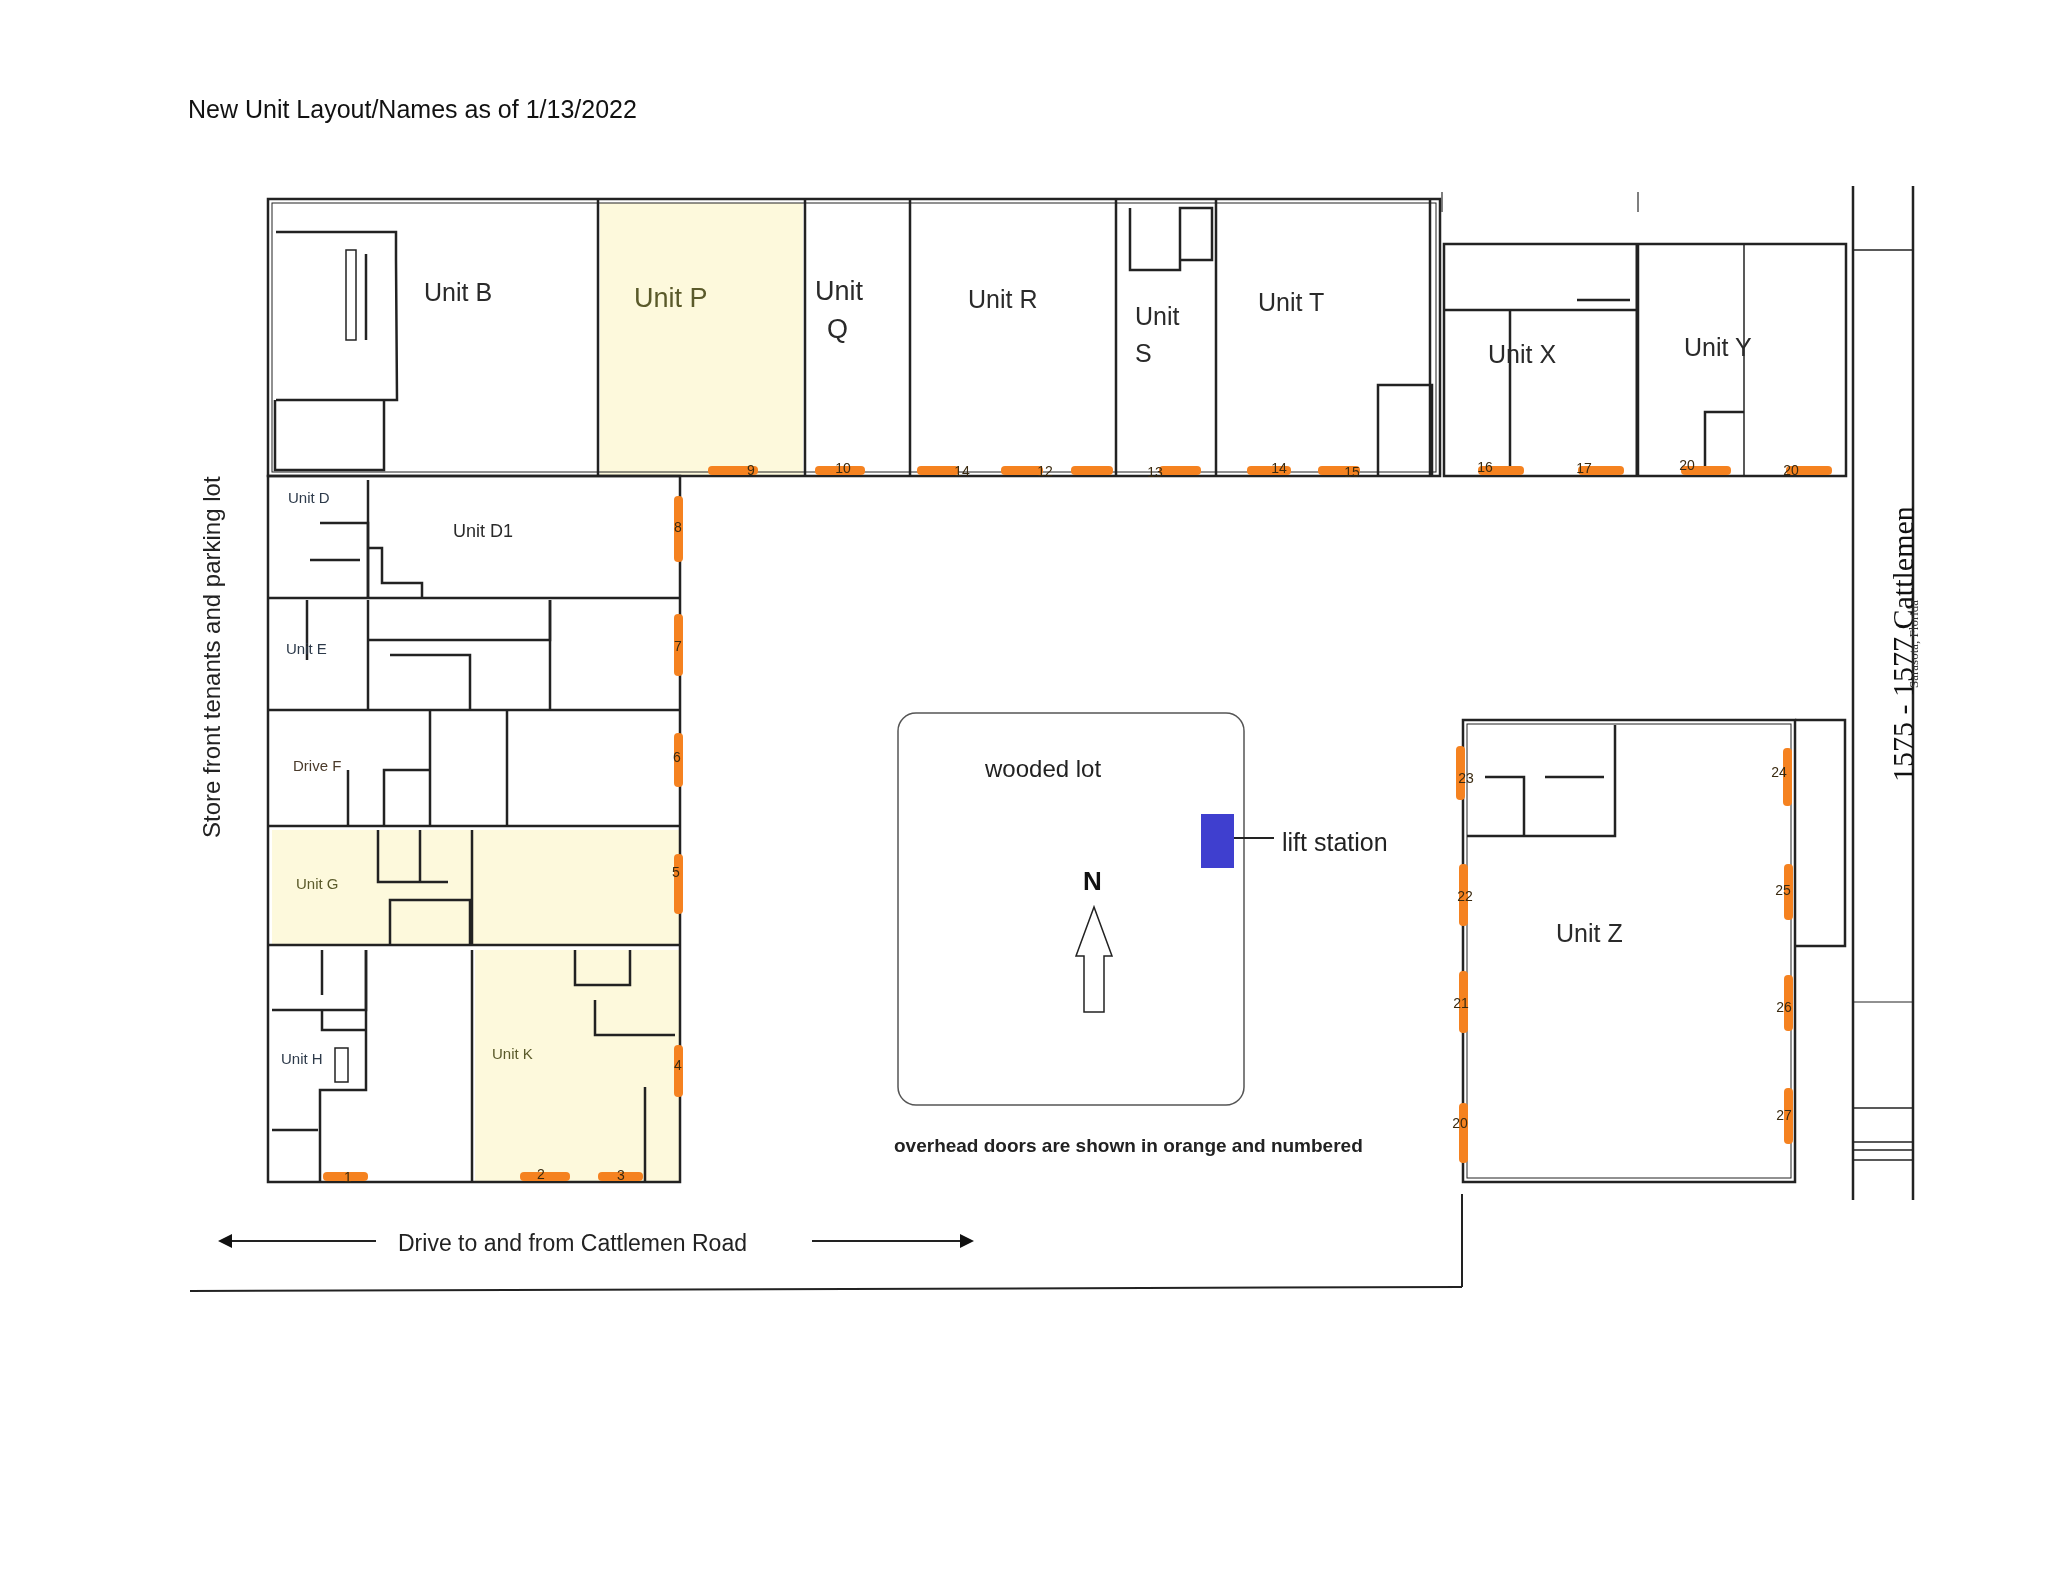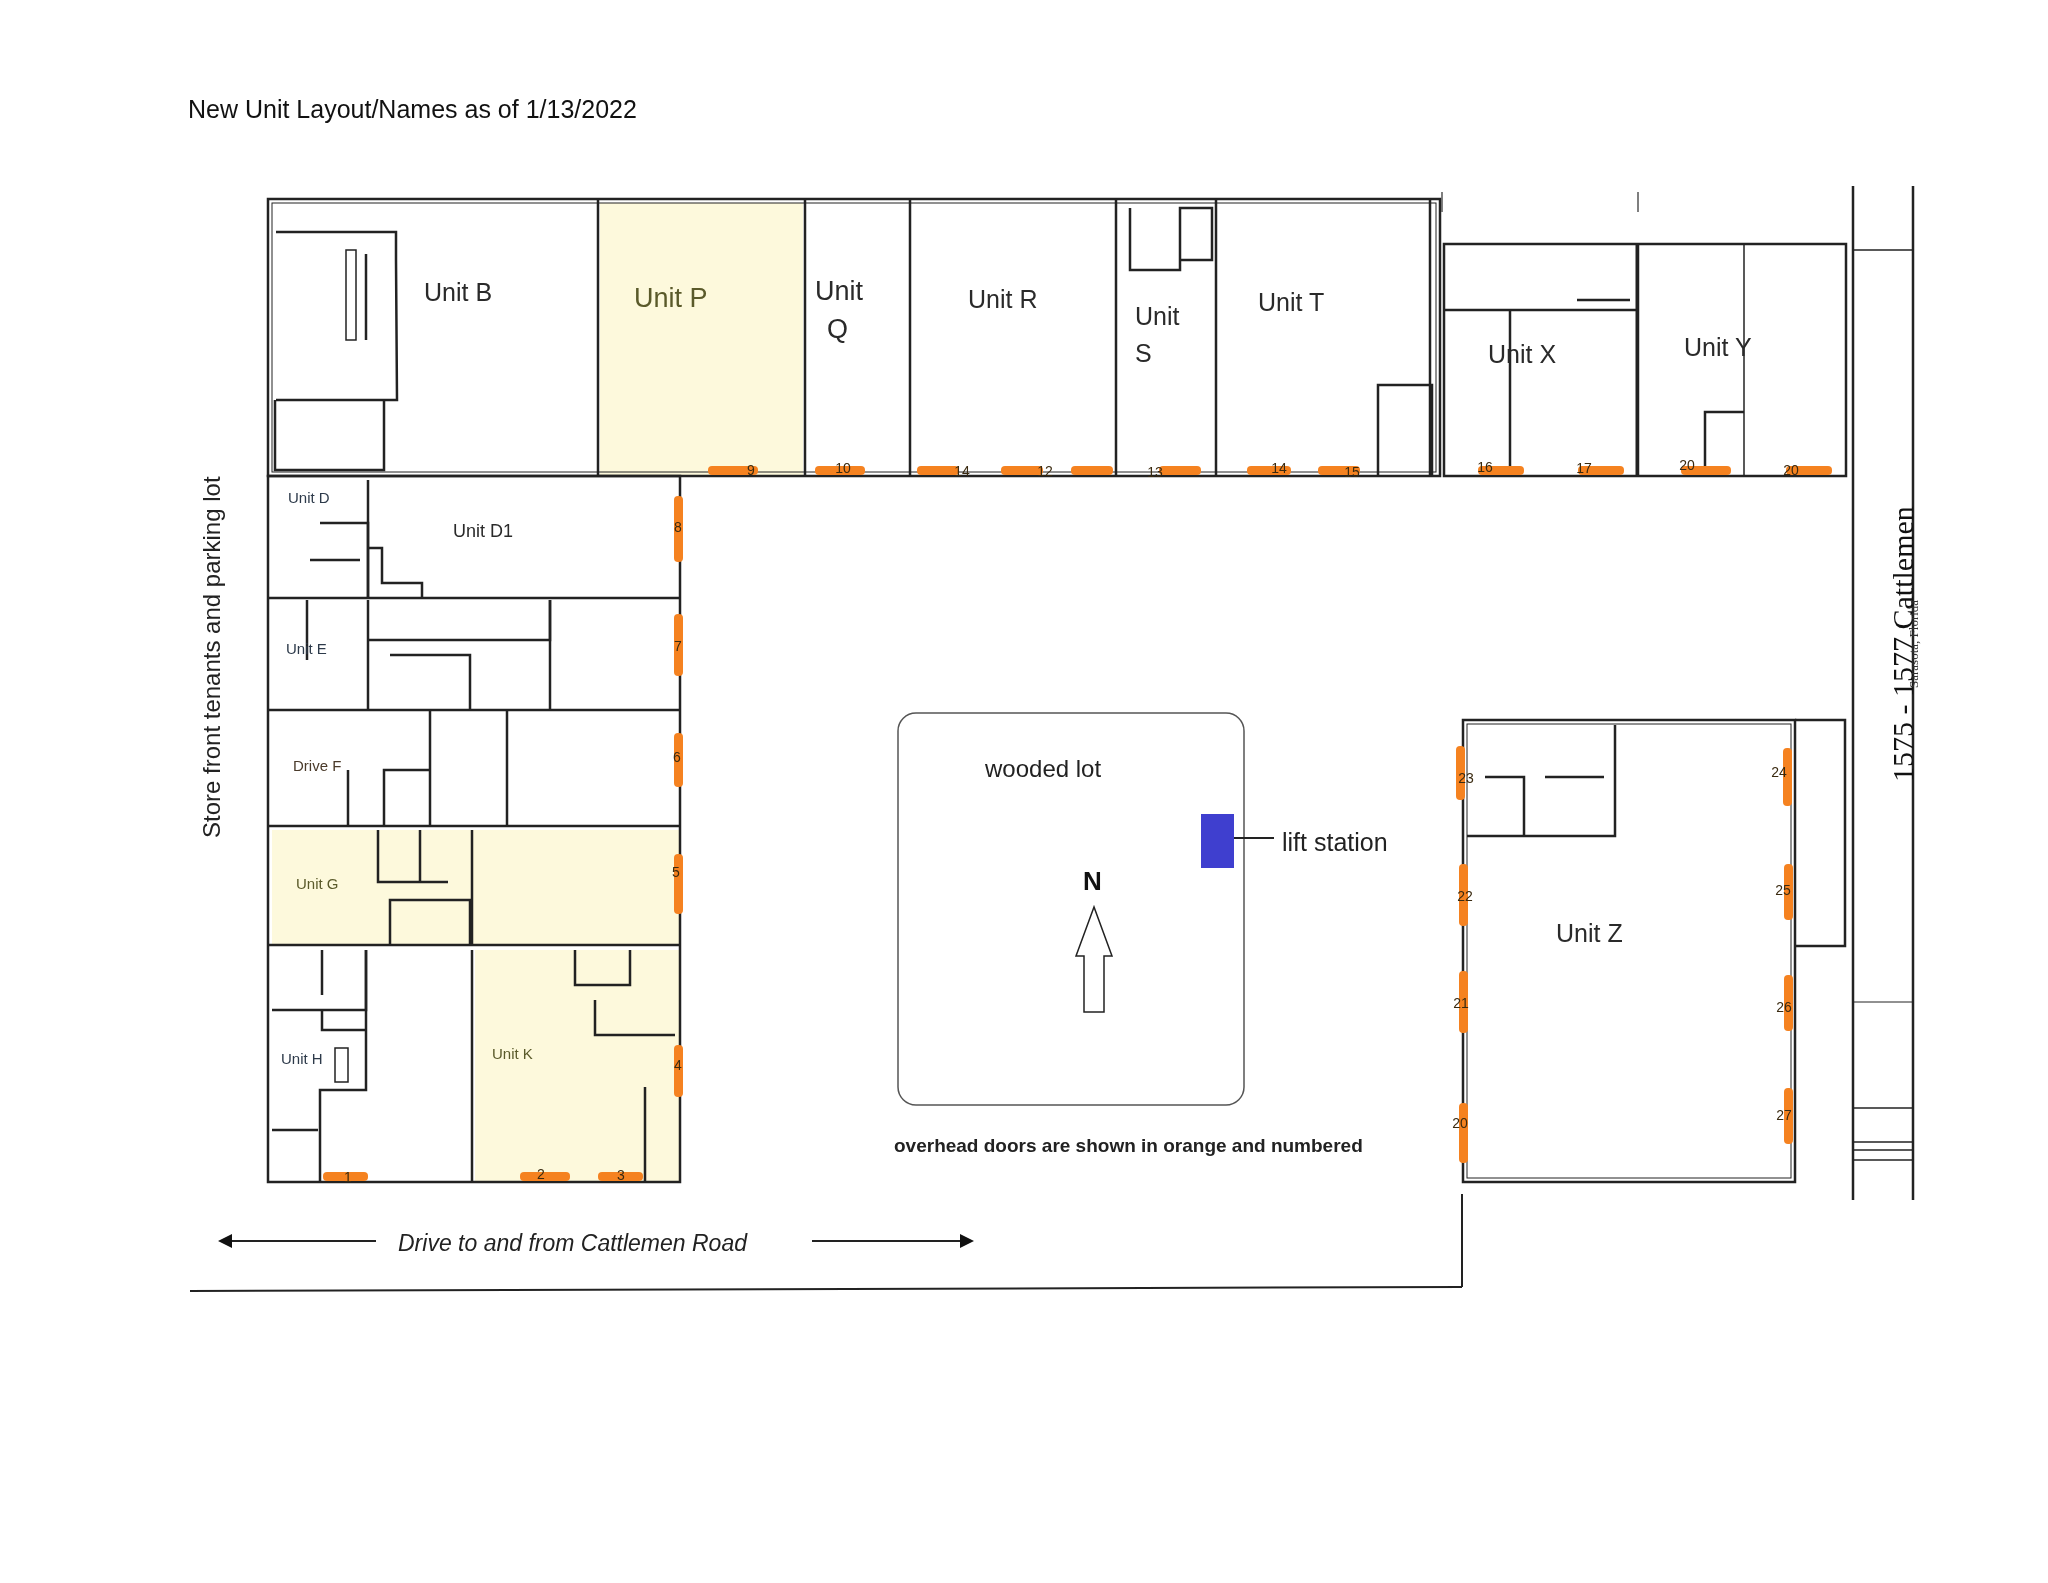--- a/index.html
+++ b/index.html
@@ -11,21 +11,21 @@
   .lbl { position: absolute; white-space: nowrap; color: #222; line-height: 1; }
   .unit-lbl { font-size: 25px; color: #2a2a2a; }
   .unit-lbl.big { font-size: 27px; }
   .unit-lbl.small { font-size: 15px; color: #2d3a4a; }
   .unit-lbl.hl { color: #5a5a2a; }
   .door-num { position: absolute; font-size: 14px; color: #3a2a10; line-height: 1; transform: translate(-50%, -50%); }
   .vert { transform-origin: left top; transform: rotate(-90deg); }
   .side-label { left: 200px; top: 838px; font-size: 24px; color: #222; }
   .addr { left: 1888px; top: 782px; font-size: 30px; font-family: "Liberation Serif", serif; color: #111; }
   .addr-sub { left: 1907px; top: 688px; font-size: 13px; font-family: "Liberation Serif", serif; color: #333; }
-  .drive-lbl { left: 398px; top: 1232px; font-size: 23px; color: #222; font-style: italic; }
+  .drive-lbl { left: 398px; top: 1232px; font-size: 23px; color: #222; }
   .wooded-lbl { left: 985px; top: 741px; font-size: 24px; color: #222; margin-top: 16px; }
   .lift-lbl { left: 1282px; top: 830px; font-size: 25px; color: #222; }
   .north-lbl { left: 1083px; top: 868px; font-size: 26px; font-weight: bold; color: #111; }
   .legend-lbl { left: 894px; top: 1136px; font-size: 19px; font-weight: bold; color: #222; }
 </style>
 </head>
 <body>
 
 <div class="abs page-title">New Unit Layout/Names as of 1/13/2022</div>
 

